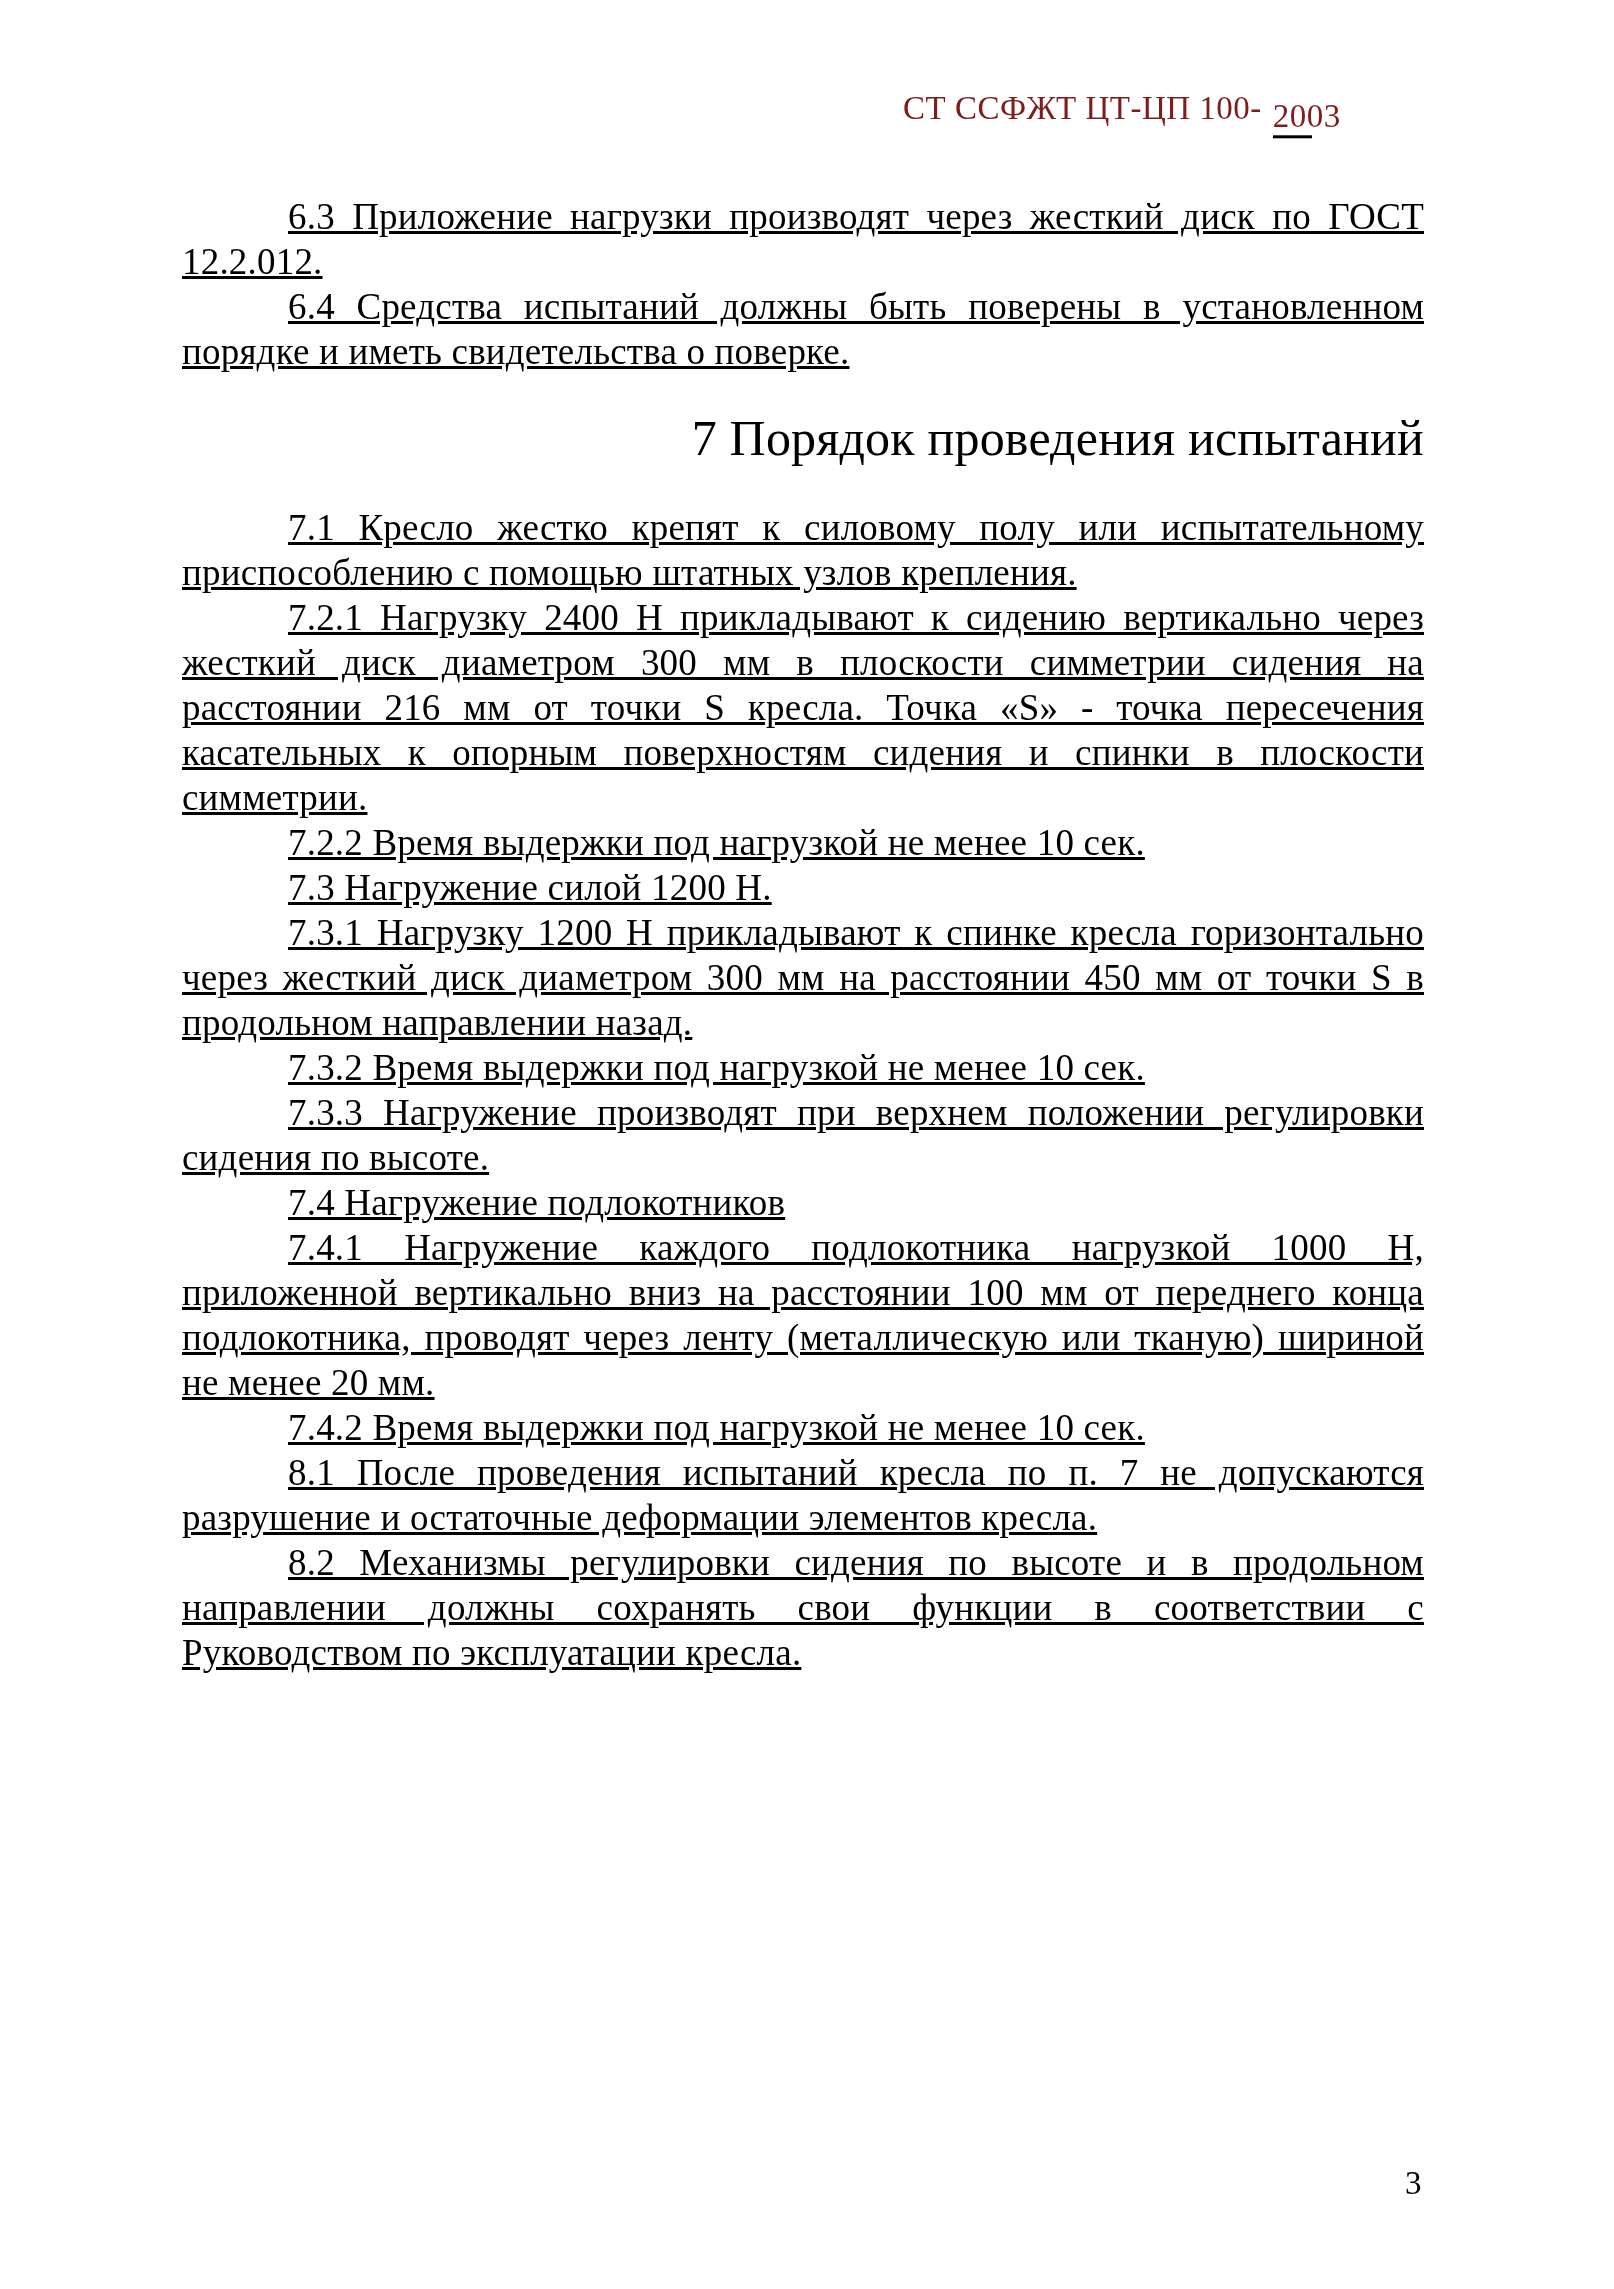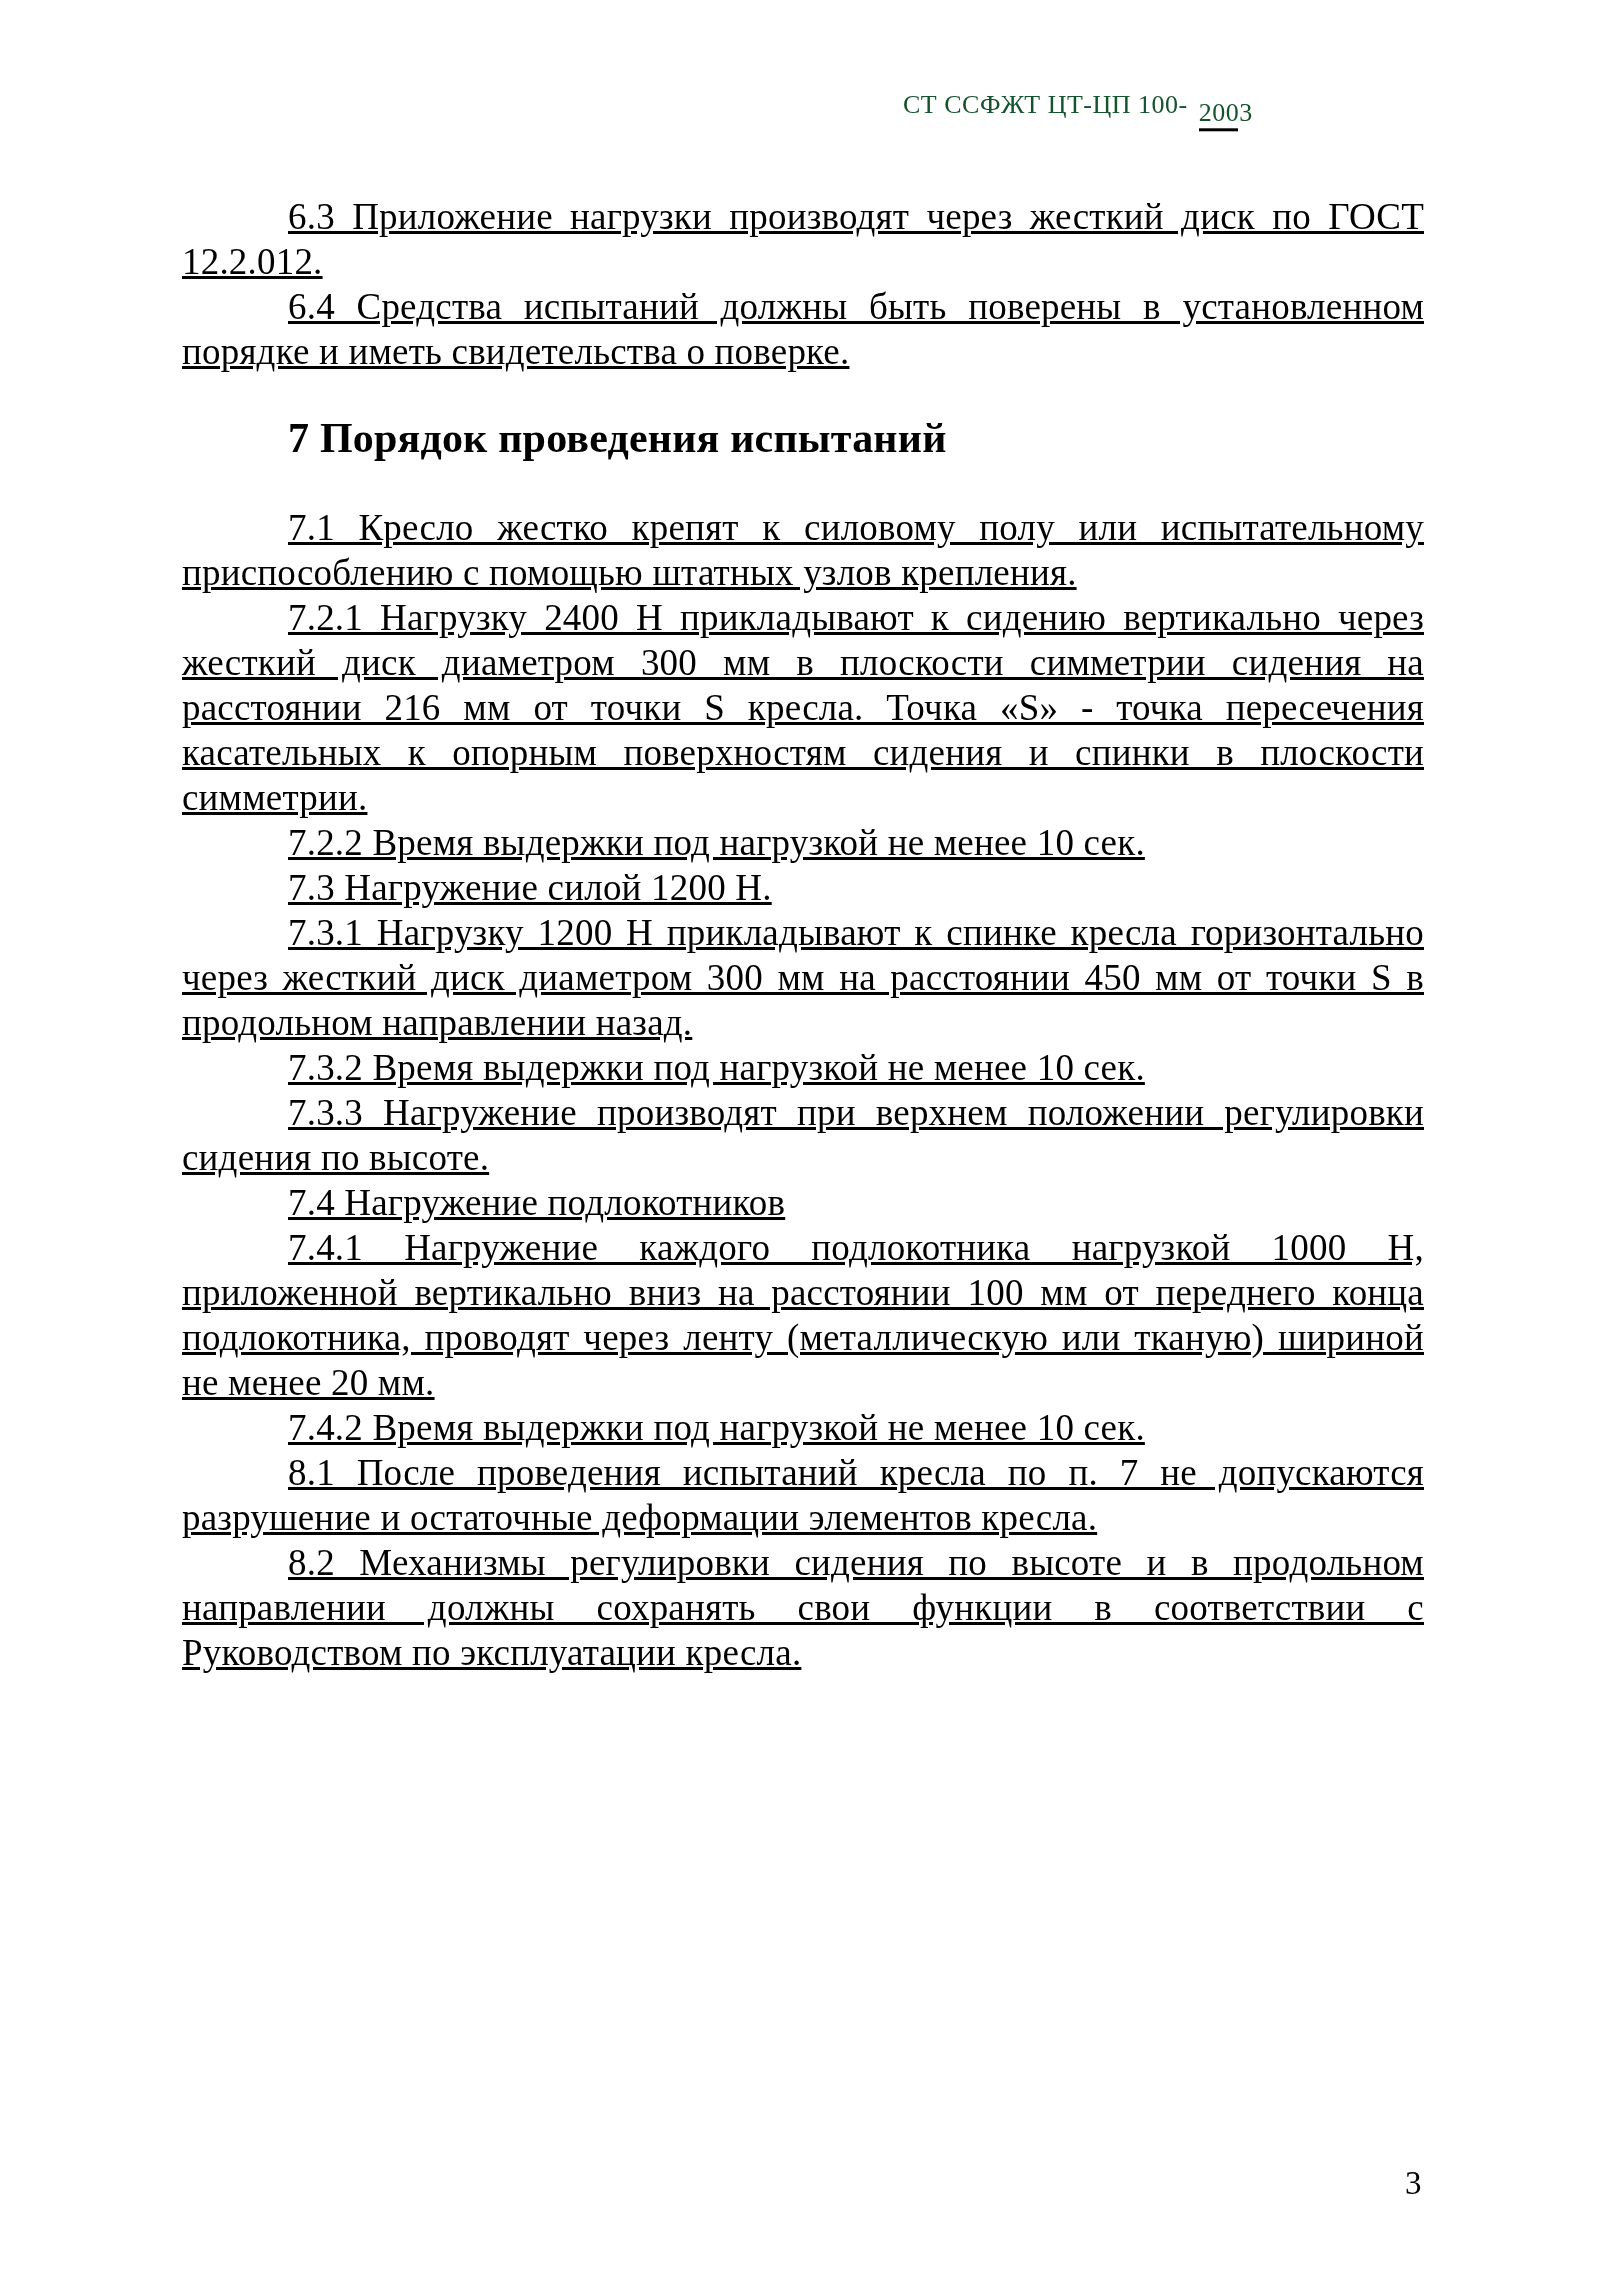--- a/index.html
+++ b/index.html
@@ -14,24 +14,24 @@
     background: #ffffff;
     font-family: "Liberation Serif", "DejaVu Serif", serif;
     color: #000000;
     overflow: hidden;
   }
   
   .doc-header {
     position: absolute;
     top: 90px;
     left: 903px;
-    font-size: 26px;
+    font-size: 33px;
     letter-spacing: 0.5px;
     white-space: nowrap;
-    color: #14532d;
+    color: #7f1d1d;
   }
   .doc-header .year {
     position: relative;
     display: inline-block;
     margin-left: 11px;
     transform: translateY(8.3px);
   }
   .doc-header .year .year-underline {
     position: absolute;
     left: 0;
@@ -51,25 +51,26 @@
     margin: 0;
     font-size: 37px;
     line-height: 45px;
     text-align: justify;
     text-indent: 106px;
     letter-spacing: 0.2px;
     text-decoration: underline;
   }
   .content h2 {
     margin: 42px 0 44px 0;
-    font-size: 42px;
+    font-size: 50px;
     line-height: 45px;
-    font-weight: bold;
+    font-weight: normal;
     text-indent: 106px;
     letter-spacing: 0.2px;
+    text-align: right;
   }
   .page-number {
     position: absolute;
     top: 2165px;
     left: 1405px;
     font-size: 33px;
     color: #000;
   }
 </style>
 </head>

